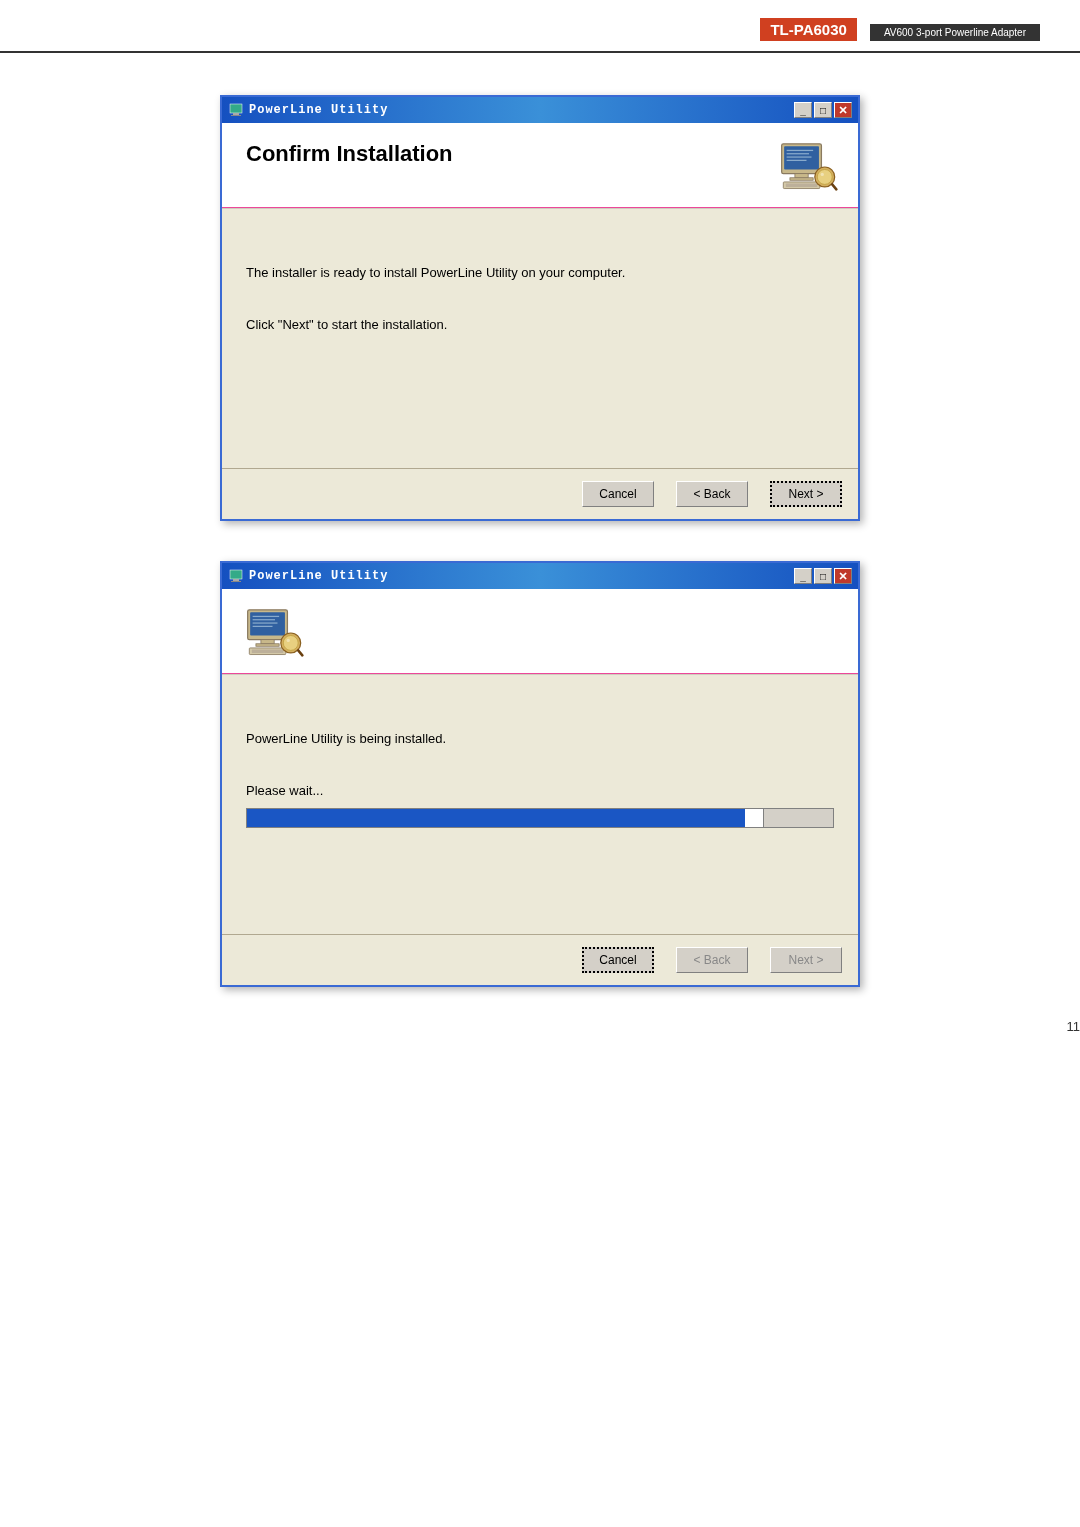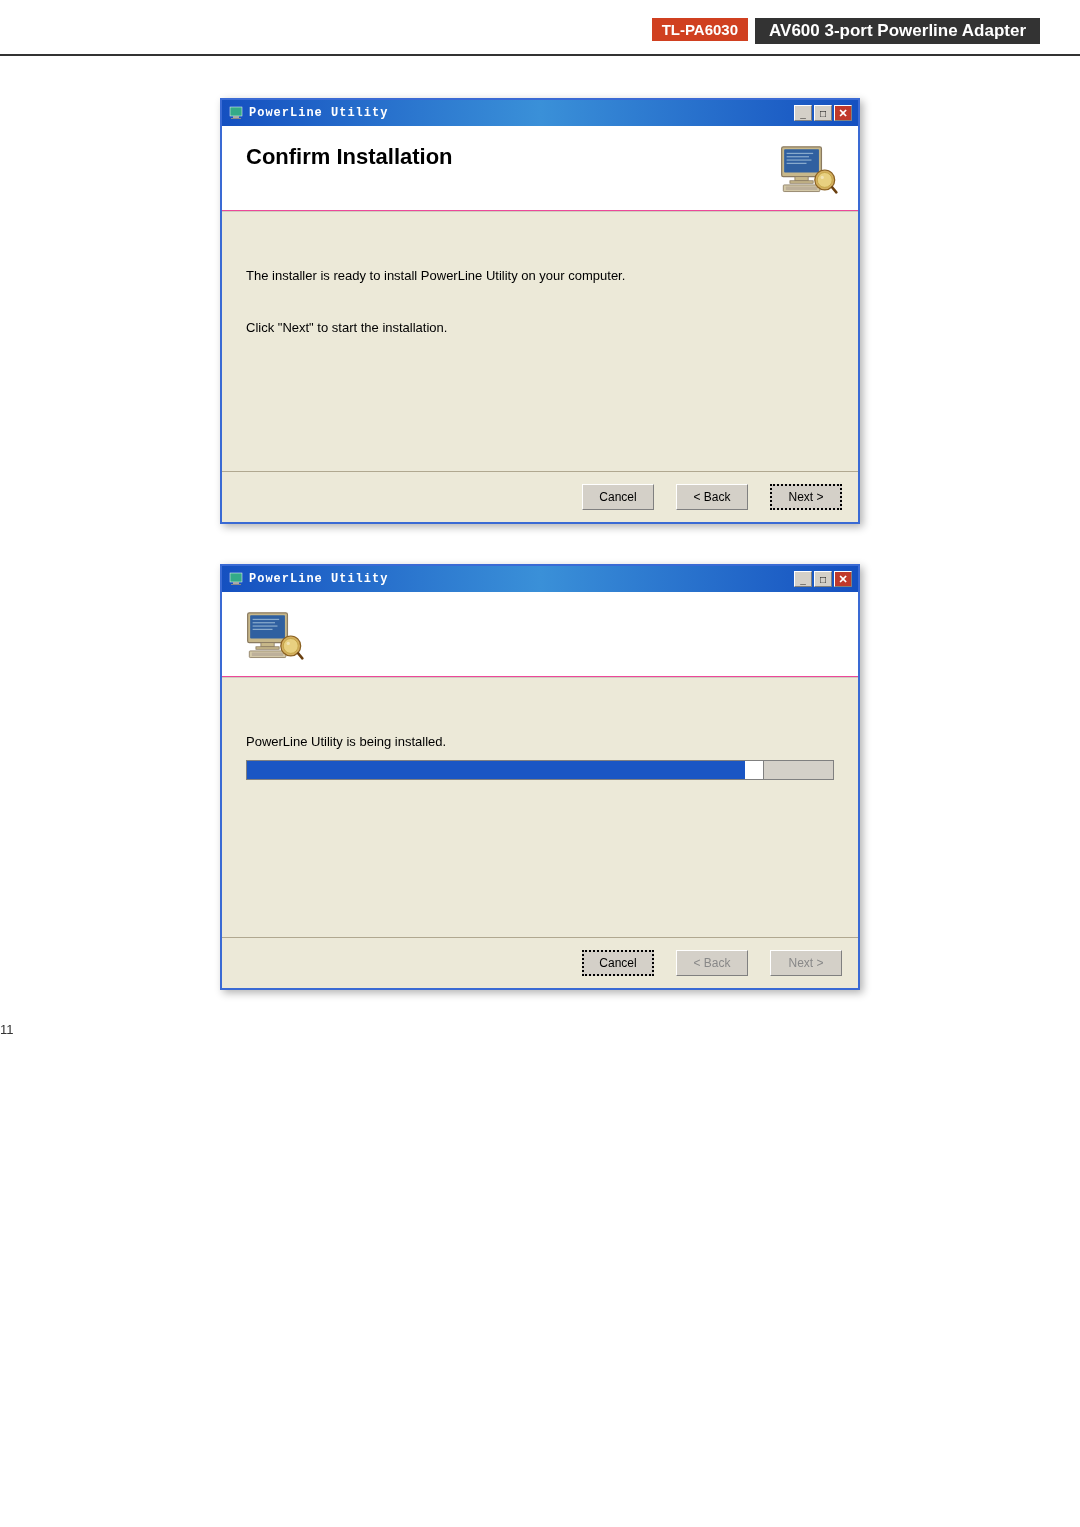--- a/index.html
+++ b/index.html
@@ -15,35 +15,35 @@
     .page-header {
       display: flex;
       justify-content: flex-end;
       align-items: center;
       padding: 18px 40px 10px 40px;
       border-bottom: 2px solid #333;
       margin-bottom: 30px;
     }
     .header-product-label {
       display: flex;
-      align-items: flex-start;
-      gap: 7px;
+      align-items: flex-end;
+      gap: 13px;
     }
     .header-model {
       background: #d04020;
       color: #fff;
       font-weight: bold;
       font-size: 15px;
       padding: 3px 10px;
     }
     .header-desc {
       background: #333;
       color: #fff;
-      font-weight: bold;
-      font-size: 17px;
+      font-weight: normal;
+      font-size: 10px;
       padding: 3px 14px;
     }
 
     
     .page-content {
       display: flex;
       flex-direction: column;
       align-items: center;
       padding: 12px 60px;
       gap: 40px;
@@ -203,21 +203,21 @@
       border: 2px dotted #000;
       background: #d4d0c8;
     }
     .win-btn.disabled {
       color: #888;
       cursor: default;
     }
 
     
     .page-number {
-      text-align: left;
+      text-align: right;
       font-size: 13px;
       color: #333;
       margin-top: 20px;
       padding-bottom: 30px;
     }
 
     
     .pc-icon-svg {
       width: 58px;
       height: 52px;
@@ -332,20 +332,21 @@
         <circle cx="54" cy="42" r="12" fill="#d4b060" stroke="#8a6020" stroke-width="1.5"></circle>
         <circle cx="54" cy="42" r="9" fill="#e8d080" stroke="#c0a040" stroke-width="1"></circle>
         <line x1="63" y1="51" x2="68" y2="57" stroke="#6a4010" stroke-width="3" stroke-linecap="round"></line>
         <circle cx="51" cy="39" r="2" fill="rgba(255,255,255,0.4)"></circle>
       </svg>
     </div>
 
     <div class="dialog-content">
       <p>PowerLine Utility is being installed.</p>
       <div class="progress-section">
+        <p class="progress-label">Please wait...</p>
         <div class="progress-bar-container">
           <div class="progress-bar-fill" style="width: 85%;"></div>
           <div class="progress-bar-empty"></div>
         </div>
       </div>
     </div>
 
     <div class="dialog-footer">
       <button class="win-btn primary">Cancel</button>
       <button class="win-btn disabled">&lt; Back</button>

